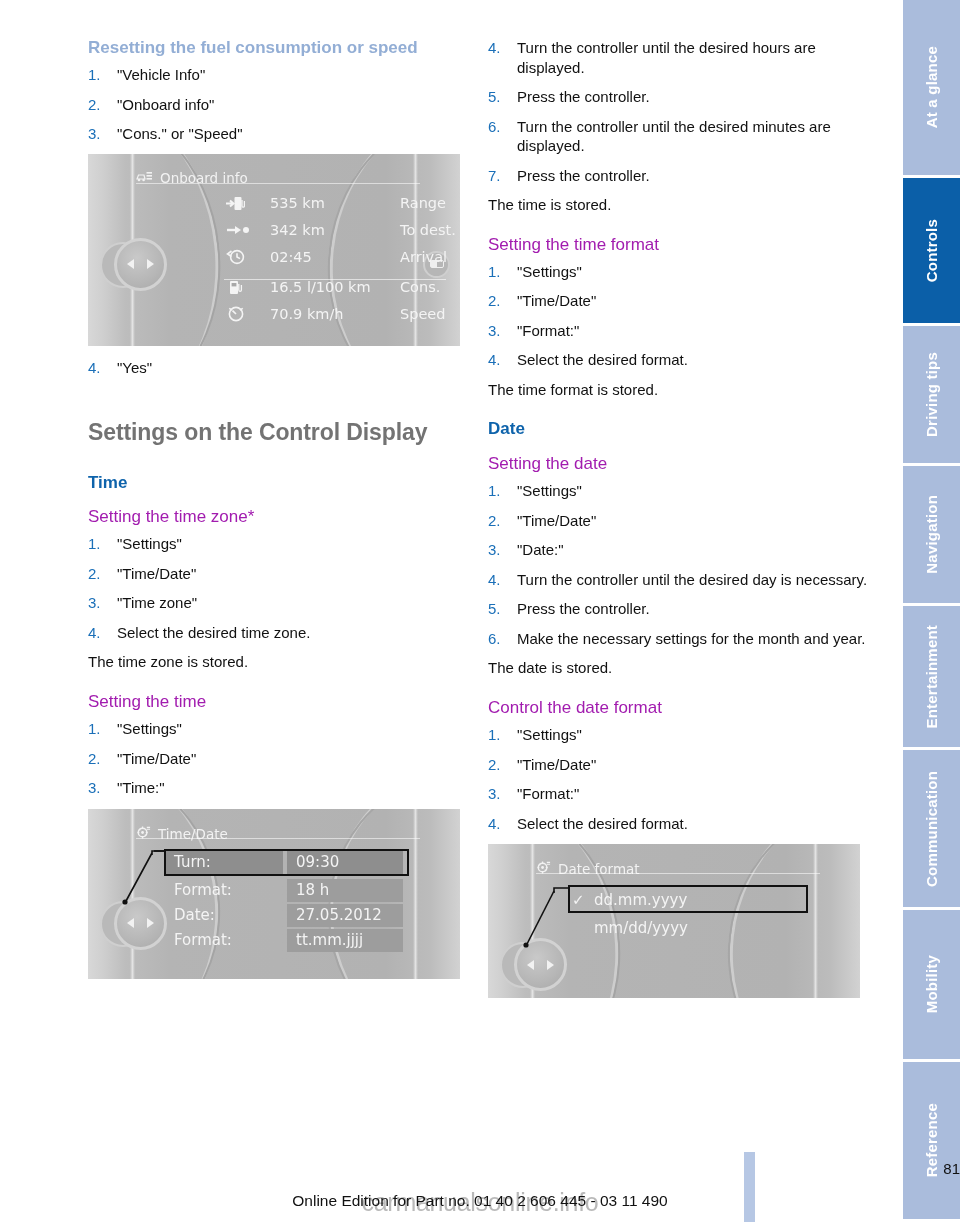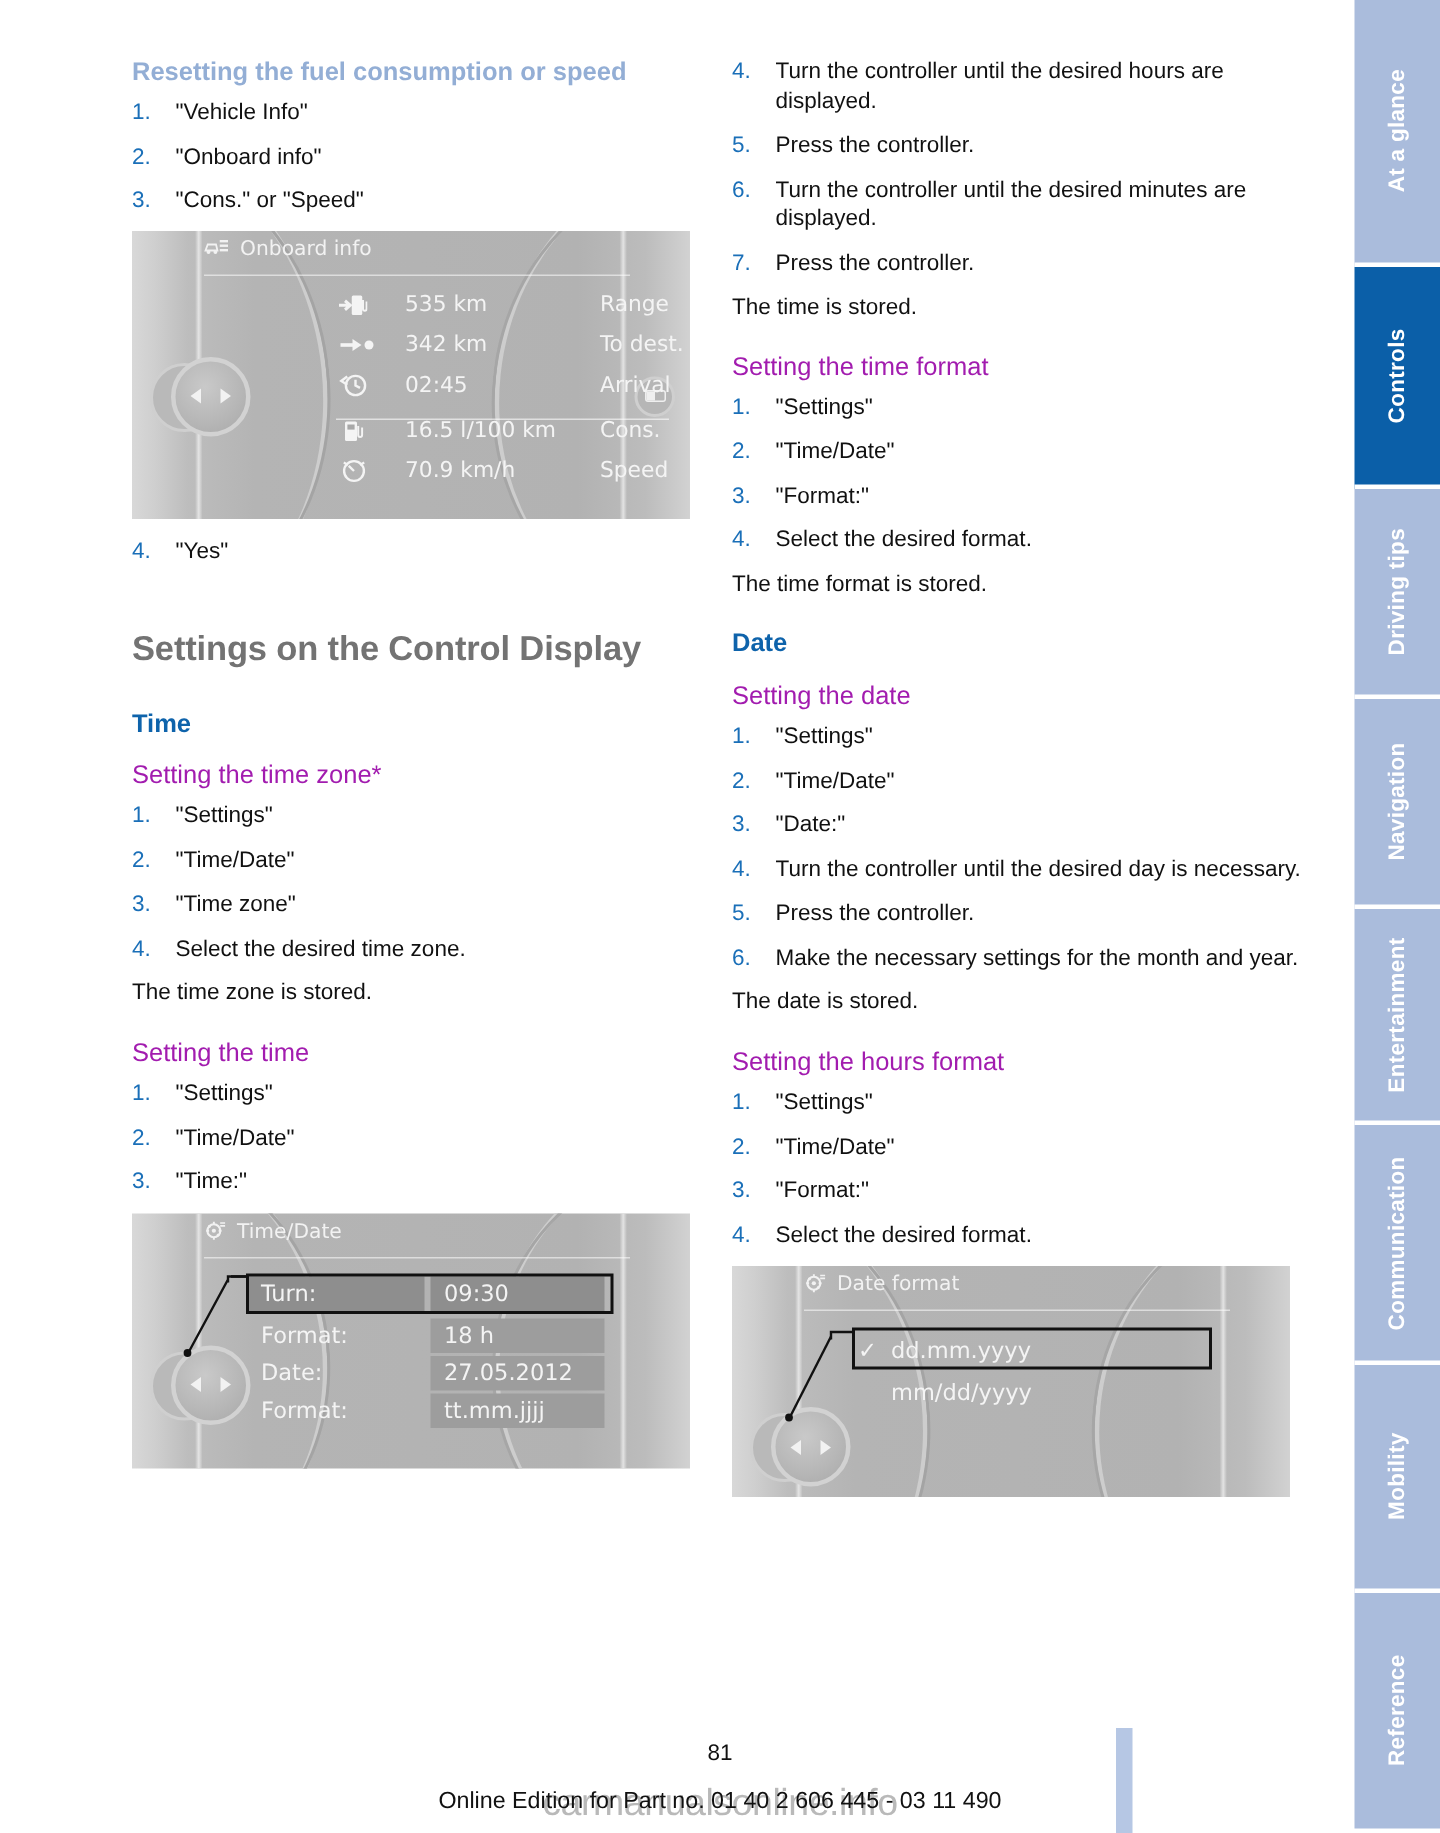--- a/index.html
+++ b/index.html
@@ -125,22 +125,22 @@
   }
   .vstripe {
     position: absolute;
     top: 0; bottom: 0;
     width: 5px;
     background: linear-gradient(90deg, rgba(255,255,255,0) 0%, rgba(255,255,255,.6) 50%, rgba(255,255,255,0) 100%);
   }
 
   .idrive-title {
     position: absolute;
-    left: 48px; top: 4px;
-    display: flex; gap: 7px;
+    left: 48px; top: 16px;
+    display: flex; align-items: center; gap: 7px;
     color: #f2f2f2;
     font-size: 13.5px;
   }
   .idrive-rule {
     position: absolute;
     left: 48px; right: 40px; top: 29px;
     height: 1px;
     background: rgba(255,255,255,0.55);
   }
 
@@ -255,21 +255,21 @@
     font-weight: bold;
     letter-spacing: 0.2px;
     white-space: nowrap;
   }
 
   
   .pagenum {
     position: absolute;
     left: 0; right: 0;
     top: 1160px;
-    text-align: center;
+    text-align: right;
     font-size: 15px;
     color: #111;
   }
   .pagebar {
     position: absolute;
     left: 744px; top: 1152px;
     width: 11px; height: 70px;
     background: #b6c7e4;
   }
   .footline {
@@ -524,21 +524,21 @@
       <li><span class="num">1.</span><span>"Settings"</span></li>
       <li><span class="num">2.</span><span>"Time/Date"</span></li>
       <li><span class="num">3.</span><span>"Date:"</span></li>
       <li><span class="num">4.</span><span>Turn the controller until the desired day is necessary.</span></li>
       <li><span class="num">5.</span><span>Press the controller.</span></li>
       <li><span class="num">6.</span><span>Make the necessary settings for the month and year.</span></li>
     </ol>
     <p class="note">The date is stored.</p>
 
     <div class="spacer-md"></div>
-    <div class="h3">Setting the hours format</div>
+    <div class="h3">Control the date format</div>
     <ol class="steps">
       <li><span class="num">1.</span><span>"Settings"</span></li>
       <li><span class="num">2.</span><span>"Time/Date"</span></li>
       <li><span class="num">3.</span><span>"Format:"</span></li>
       <li><span class="num">4.</span><span>Select the desired format.</span></li>
     </ol>
 
     <div class="idrive" style="height:154px; margin-top:11px;">
       <div class="idrive-inner">
         <div class="arc arc-left-1" style="top:-52px;height:312px;"></div>

